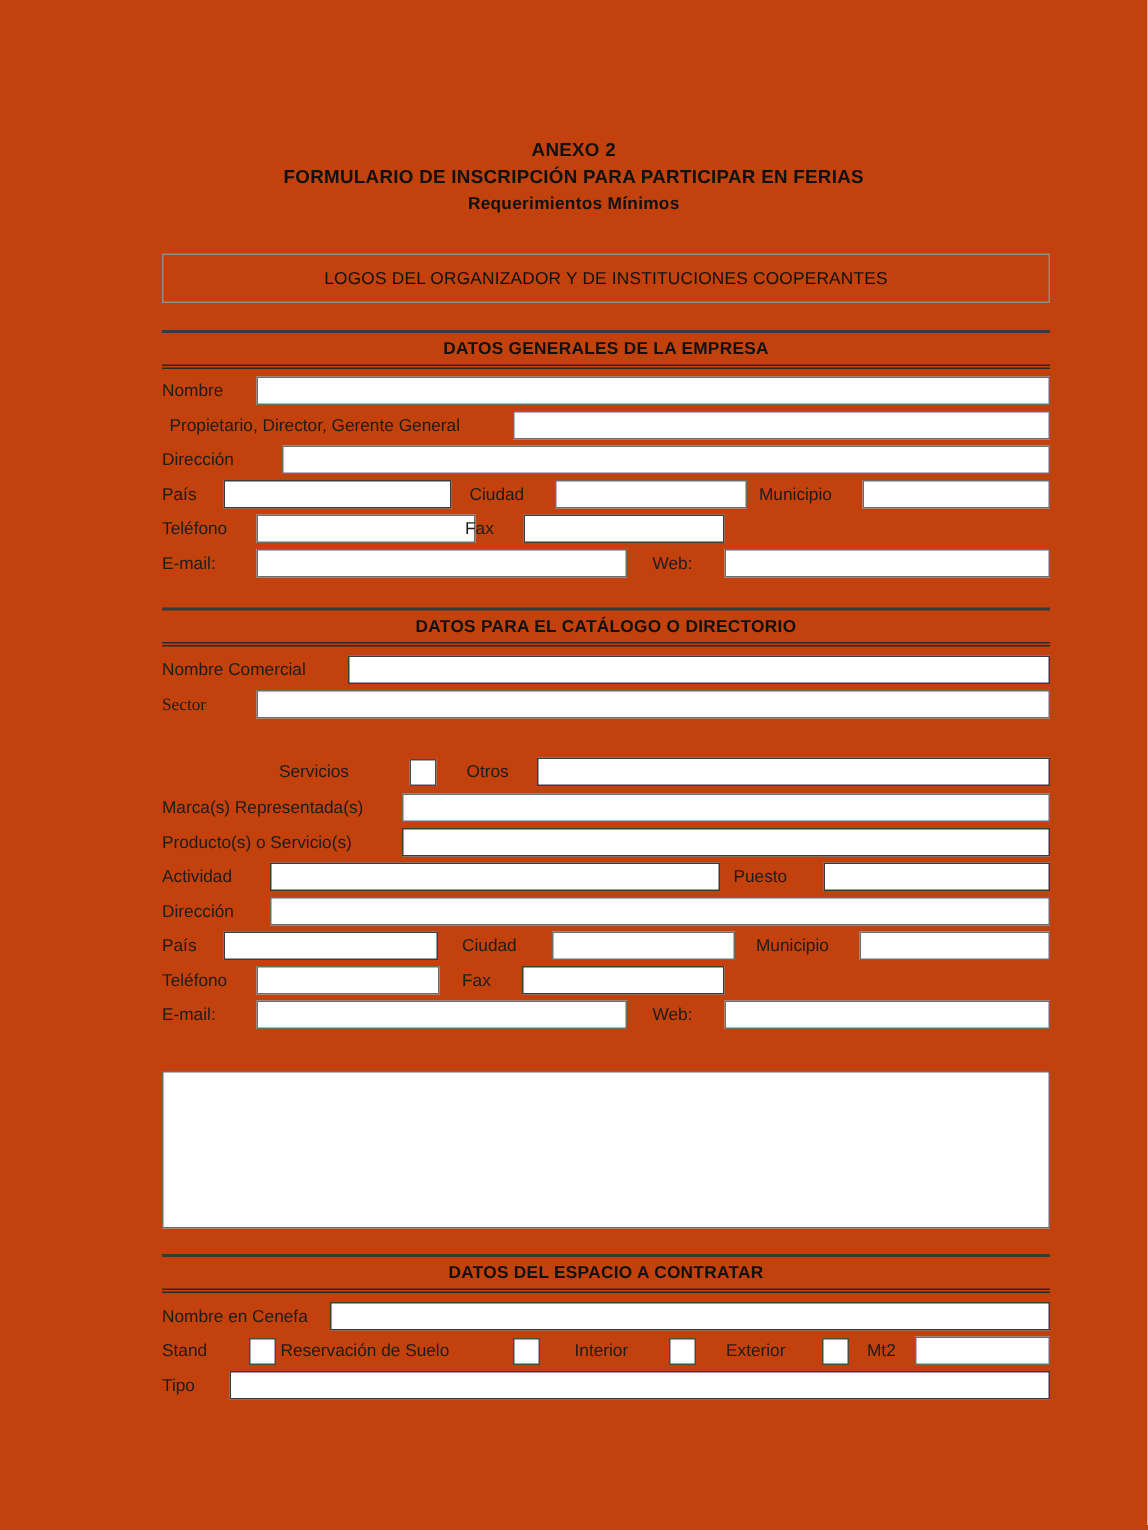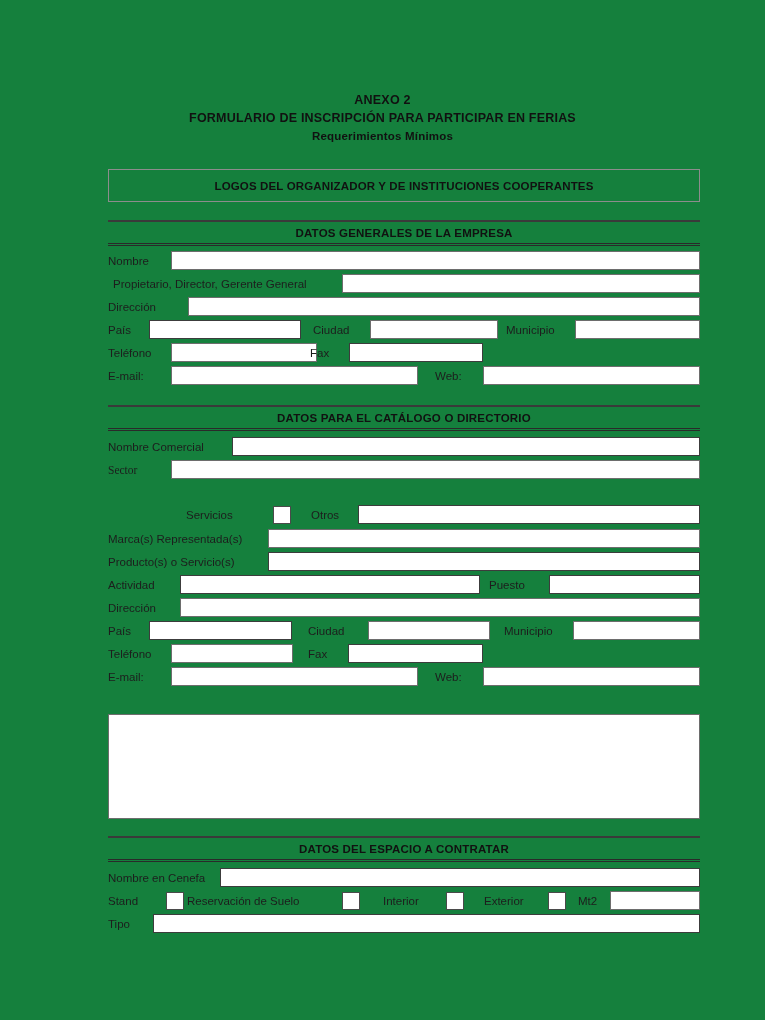--- a/index.html
+++ b/index.html
@@ -11,21 +11,21 @@
     width: 765px;
     height: 1020px;
     position: relative;
     font-family: "Liberation Sans", sans-serif;
     color: #1a1a1a;
     -webkit-font-smoothing: antialiased;
   }
   .page {
     position: absolute;
     inset: 0;
-    background: #15803d;
+    background: #c2410c;
   }
 
   
   .title-block {
     position: absolute;
     left: 0;
     top: 92px;
     width: 765px;
     text-align: center;
   }
@@ -46,21 +46,21 @@
     width: 592px;
     height: 33px;
     border: 1.5px solid #8d8d8d;
     box-sizing: border-box;
     display: flex;
     align-items: center;
     justify-content: center;
   }
   .logos-box span {
     font-size: 11.5px;
-    font-weight: bold;
+    font-weight: normal;
     letter-spacing: .15px;
     color: #111;
   }
 
   
   .section-head {
     position: absolute;
     left: 108px;
     width: 592px;
     height: 24px;

